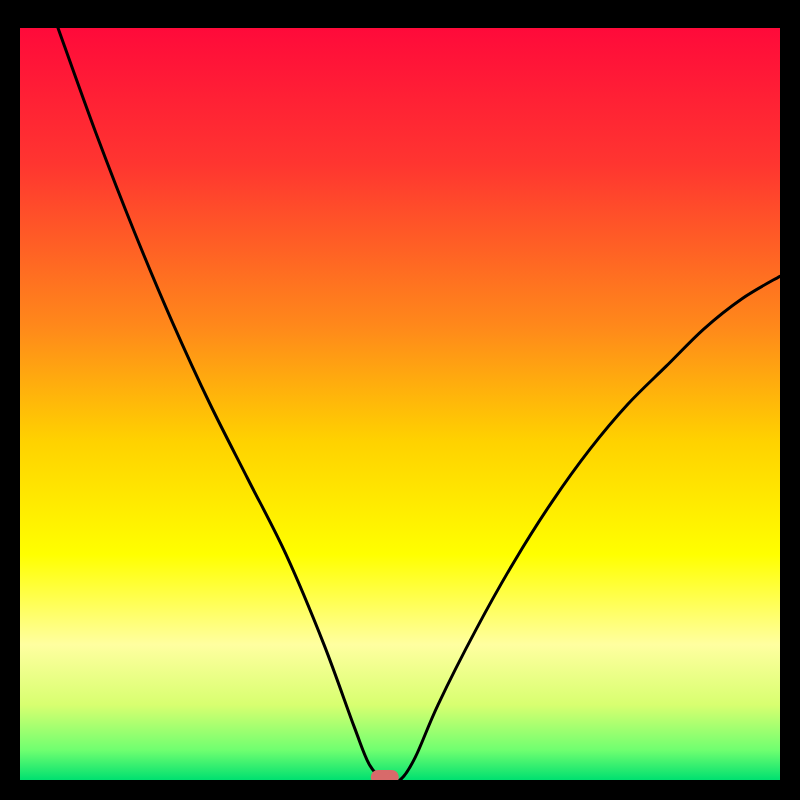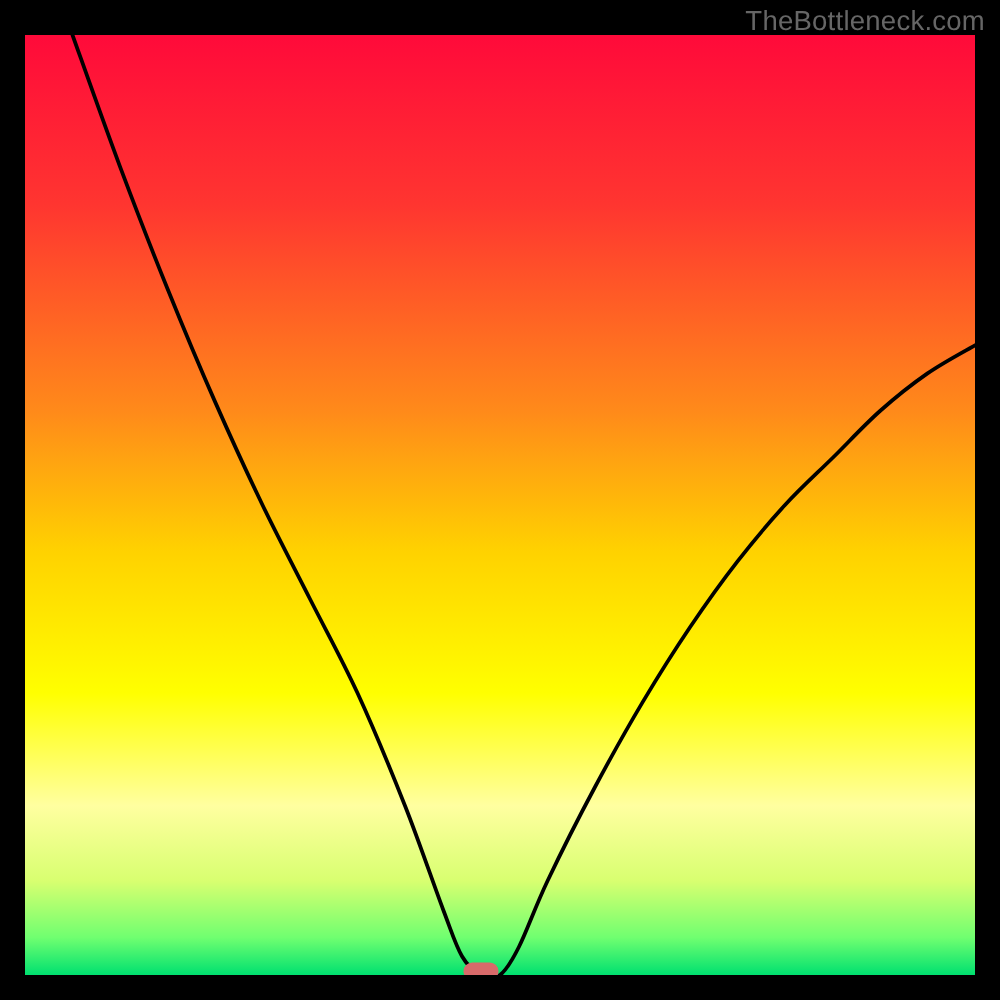--- a/index.html
+++ b/index.html
@@ -34,21 +34,20 @@
     left: 20px;
     width: 760px;
     height: 752px;
   }
   svg { display: block; }
 </style>
 </head>
 <body>
 
 <div class="frame">
-  <div class="watermark">TheBottleneck.com</div>
   <div class="plot">
     <svg id="svg" width="760" height="752" viewBox="0 0 760 752">
         <defs>
           <linearGradient id="bg-grad" x1="0" y1="0" x2="0" y2="1">
             <stop offset="0%" stop-color="#ff0a3a"></stop>
             <stop offset="18%" stop-color="#ff3530"></stop>
             <stop offset="40%" stop-color="#ff8a1a"></stop>
             <stop offset="55.00000000000001%" stop-color="#ffd200"></stop>
             <stop offset="70%" stop-color="#ffff00"></stop>
             <stop offset="82%" stop-color="#ffffa0"></stop>

